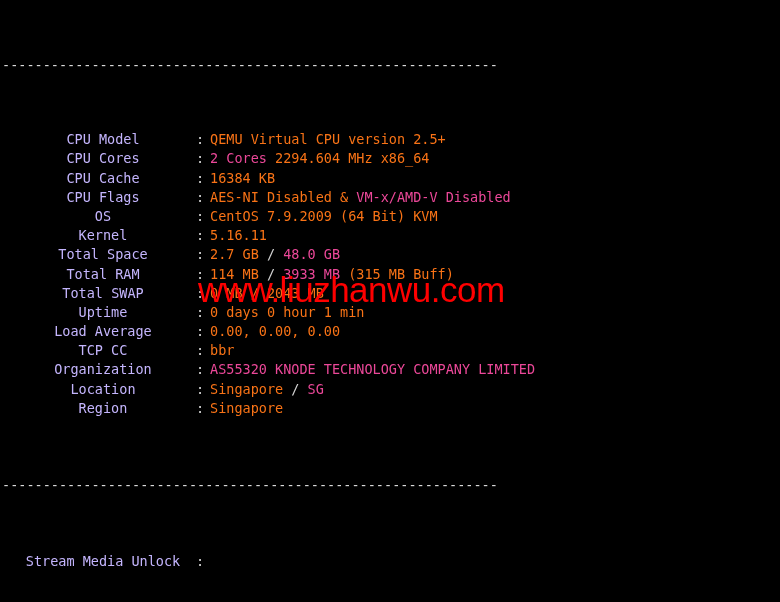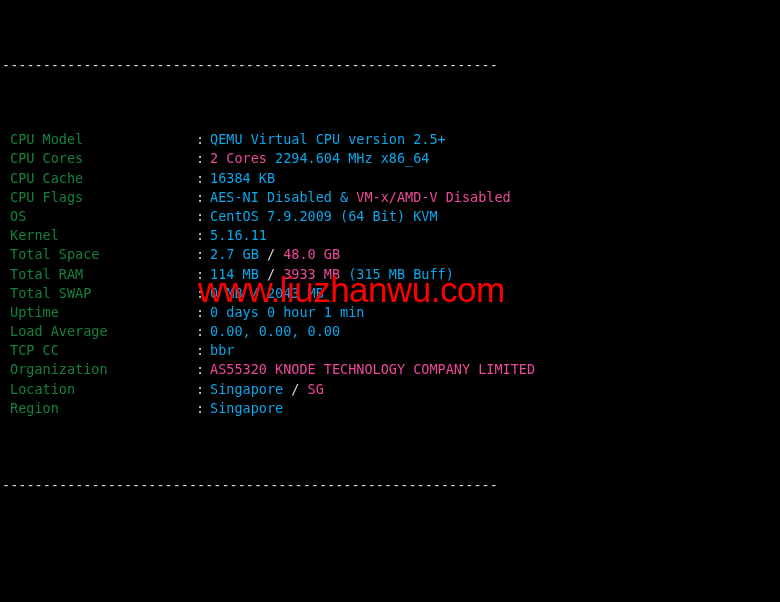--- a/index.html
+++ b/index.html
@@ -53,32 +53,33 @@
   .row {
     height: 19.2px;
     line-height: 19.2px;
     padding-left: 10px;
     white-space: pre;
     overflow: hidden;
   }
   .label {
     display: inline-block;
     width: 186px;
-    color: #15803d;
+    color: #c4b5fd;
     white-space: pre;
+    text-align: center;
   }
   .colon {
     display: inline-block;
     width: 14px;
     color: #d4d4d4;
   }
   .val { white-space: pre; }
 
   
-  .c-cyan   { color: #0ea5e9; }
+  .c-cyan   { color: #f97316; }
   .c-yellow { color: #ec4899; }
   .c-white  { color: #d4d4d4; }
 
   
   .row.heading .label { width: 186px; }
 
   
   .watermark {
     position: absolute;
     left: 198px;
@@ -99,20 +100,21 @@
 <div id="terminal">
 
   <div class="term-body">
 
     <div class="sep first">-------------------------------------------------------------</div>
 
     <div id="system-info-rows"><div class="row"><span class="label">CPU Model</span><span class="colon">:</span><span class="val"><span class="c-cyan">QEMU Virtual CPU version 2.5+</span></span></div><div class="row"><span class="label">CPU Cores</span><span class="colon">:</span><span class="val"><span class="c-yellow">2 Cores</span><span class="c-cyan"> 2294.604 MHz x86_64</span></span></div><div class="row"><span class="label">CPU Cache</span><span class="colon">:</span><span class="val"><span class="c-cyan">16384 KB</span></span></div><div class="row"><span class="label">CPU Flags</span><span class="colon">:</span><span class="val"><span class="c-cyan">AES-NI Disabled &amp; </span><span class="c-yellow">VM-x/AMD-V Disabled</span></span></div><div class="row"><span class="label">OS</span><span class="colon">:</span><span class="val"><span class="c-cyan">CentOS 7.9.2009 (64 Bit) KVM</span></span></div><div class="row"><span class="label">Kernel</span><span class="colon">:</span><span class="val"><span class="c-cyan">5.16.11</span></span></div><div class="row"><span class="label">Total Space</span><span class="colon">:</span><span class="val"><span class="c-cyan">2.7 GB</span><span class="c-white"> / </span><span class="c-yellow">48.0 GB</span></span></div><div class="row"><span class="label">Total RAM</span><span class="colon">:</span><span class="val"><span class="c-cyan">114 MB</span><span class="c-white"> / </span><span class="c-yellow">3933 MB</span><span class="c-cyan"> (315 MB Buff)</span></span></div><div class="row"><span class="label">Total SWAP</span><span class="colon">:</span><span class="val"><span class="c-cyan">0 MB / 2043 MB</span></span></div><div class="row"><span class="label">Uptime</span><span class="colon">:</span><span class="val"><span class="c-cyan">0 days 0 hour 1 min</span></span></div><div class="row"><span class="label">Load Average</span><span class="colon">:</span><span class="val"><span class="c-cyan">0.00, 0.00, 0.00</span></span></div><div class="row"><span class="label">TCP CC</span><span class="colon">:</span><span class="val"><span class="c-cyan">bbr</span></span></div><div class="row"><span class="label">Organization</span><span class="colon">:</span><span class="val"><span class="c-yellow">AS55320 KNODE TECHNOLOGY COMPANY LIMITED</span></span></div><div class="row"><span class="label">Location</span><span class="colon">:</span><span class="val"><span class="c-cyan">Singapore</span><span class="c-white"> / </span><span class="c-yellow">SG</span></span></div><div class="row"><span class="label">Region</span><span class="colon">:</span><span class="val"><span class="c-cyan">Singapore</span></span></div></div>
 
     <div class="sep">-------------------------------------------------------------</div>
 
+    <div class="row heading"><span class="label">Stream Media Unlock</span><span class="colon">:</span></div>
 
     
 
     
 
     
 
     
 
     

